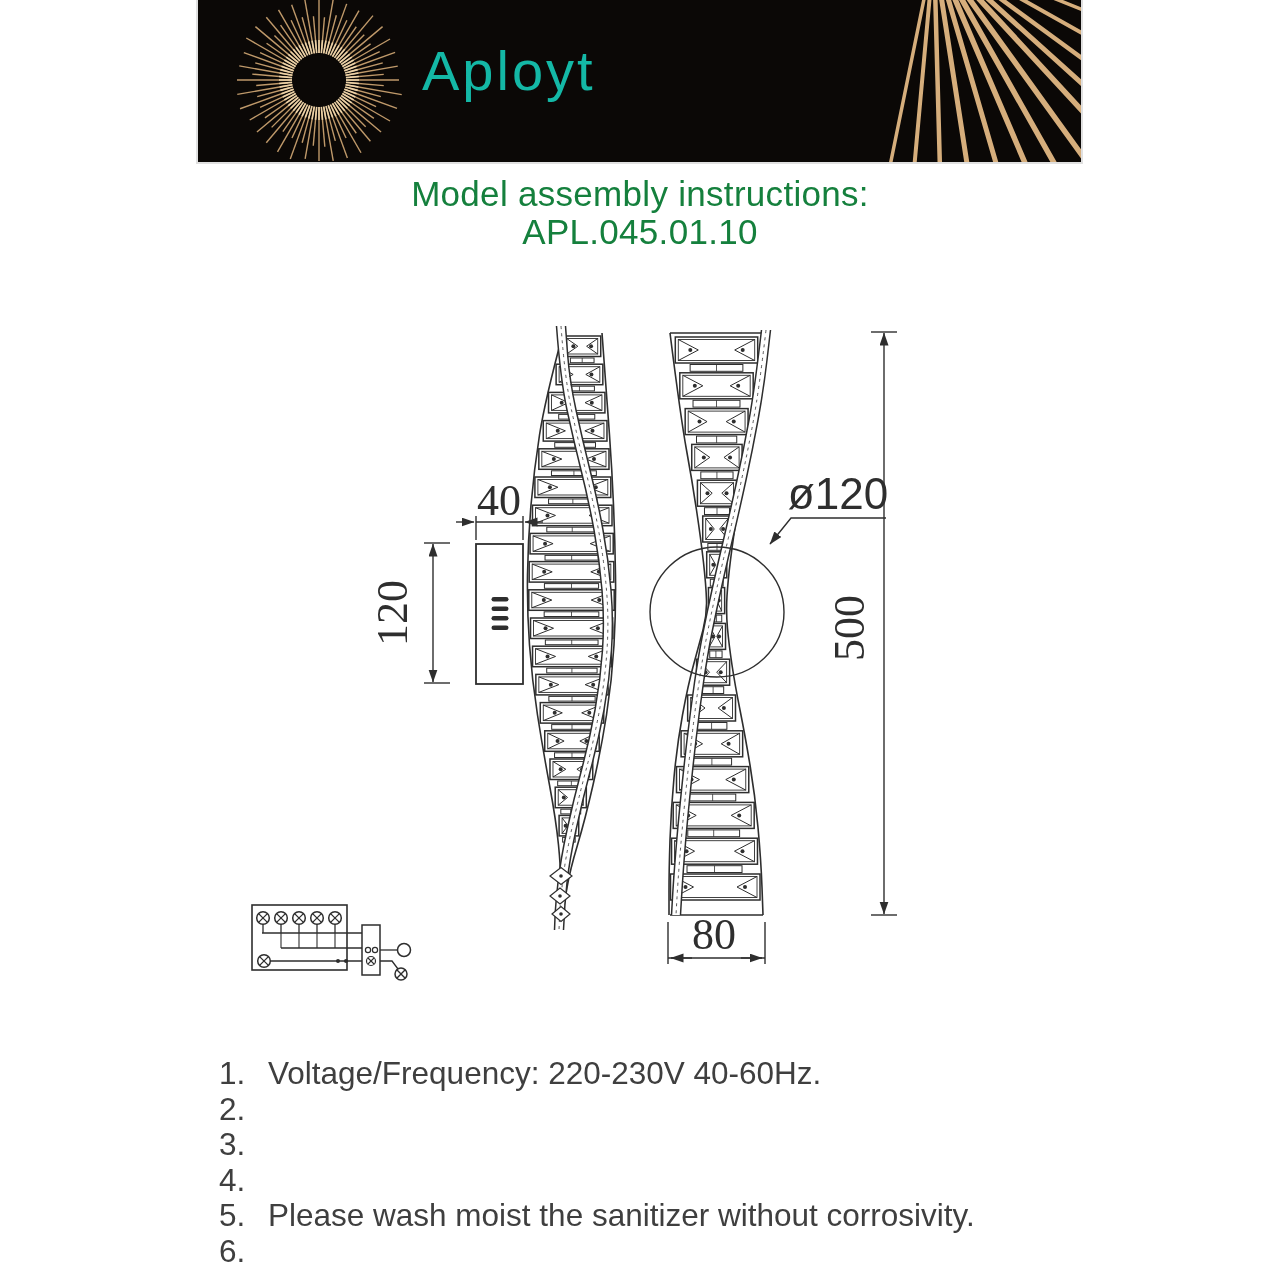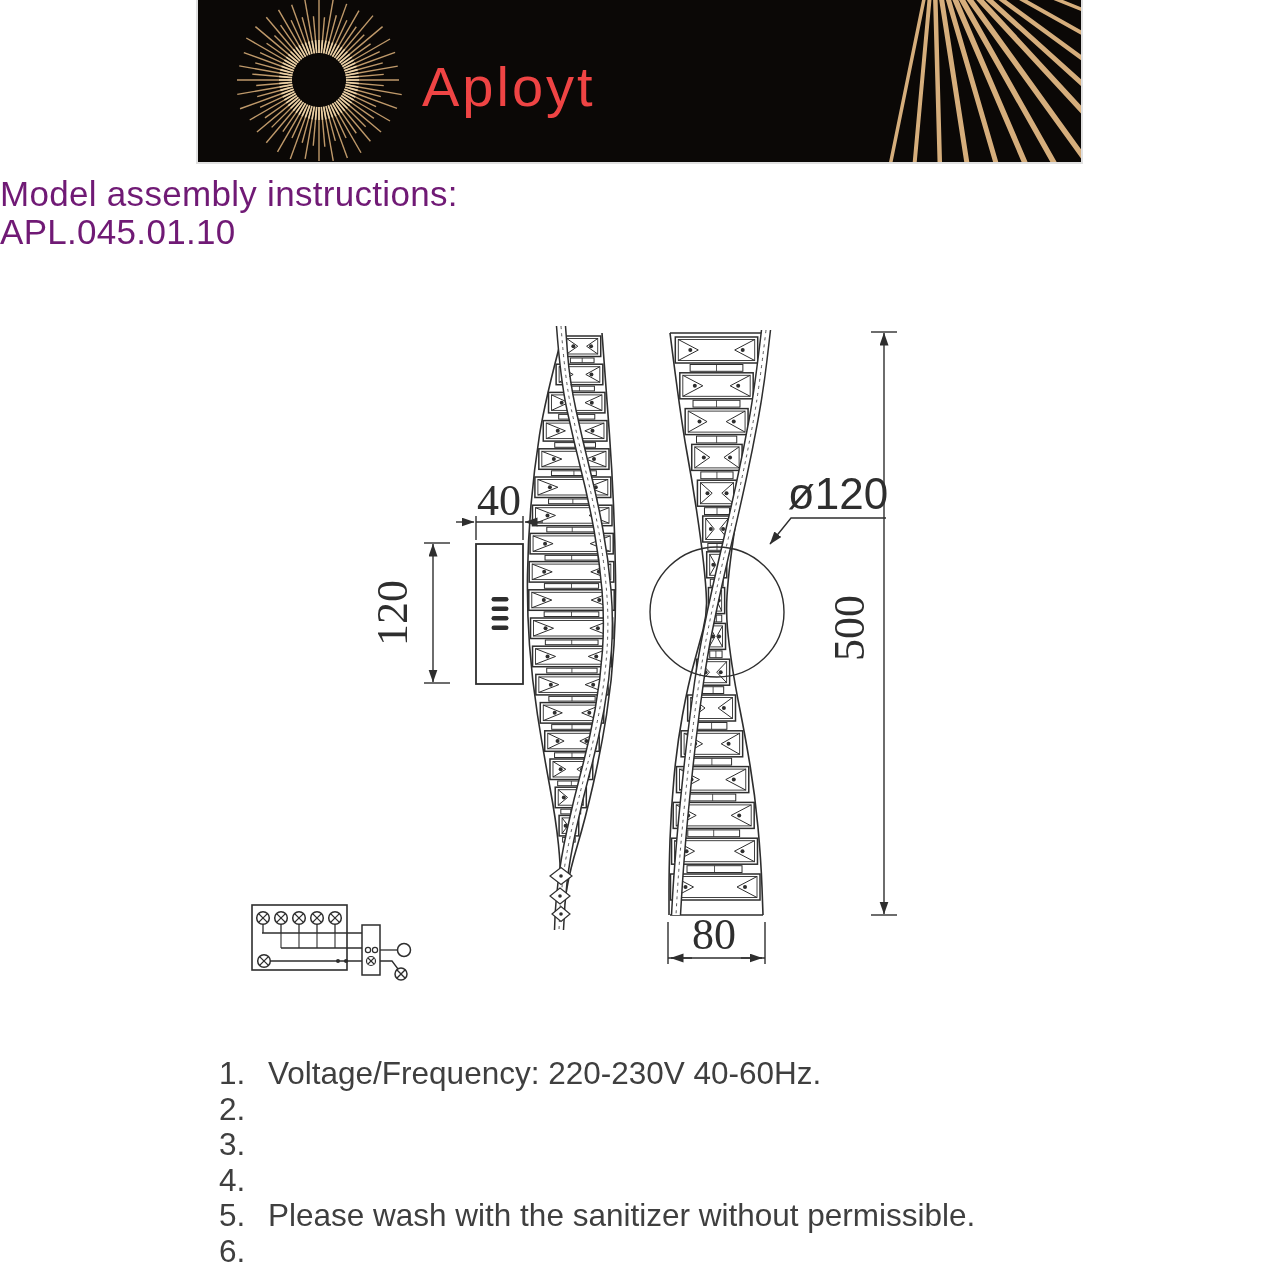--- a/index.html
+++ b/index.html
@@ -7,27 +7,27 @@
     width:1280px;height:1280px;position:relative;overflow:hidden;
     background:#ffffff;font-family:"Liberation Sans",sans-serif;
   }
   
   .banner{
     position:absolute;left:196px;top:0;width:887px;height:164px;
     background:#0b0806;border:2px solid #e0e0e0;border-top:none;box-sizing:border-box;
   }
   .banner svg{position:absolute;left:0;top:0;}
   .brand{
-    position:absolute;left:224px;top:88px;transform:translateY(-52%);
-    font-size:56px;letter-spacing:3px;color:#ef4444;font-weight:400;
+    position:absolute;left:224px;top:72px;transform:translateY(-52%);
+    font-size:56px;letter-spacing:3px;color:#14b8a6;font-weight:400;
   }
   
   .title{
-    position:absolute;top:175px;left:0;width:100%;
-    color:#701a75;font-size:35px;line-height:38px;letter-spacing:0.3px;
+    position:absolute;top:175px;left:0;width:100%;text-align:center;
+    color:#15803d;font-size:35px;line-height:38px;letter-spacing:0.3px;
   }
   
   .drawing{position:absolute;left:0;top:0;width:1280px;height:1280px;}
   text.dimS{font-family:"Liberation Serif",serif;font-size:44px;fill:#2e2e2e;}
   text.dimA{font-family:"Liberation Sans",sans-serif;font-size:44px;fill:#2e2e2e;}
   
   .list{
     position:absolute;left:219px;top:1056px;width:980px;
     color:#3f3f3f;font-size:31.5px;
   }
@@ -614,18 +614,18 @@
     <span class="num">2.</span>
   </div>
   <div class="row">
     <span class="num">3.</span>
   </div>
   <div class="row">
     <span class="num">4.</span>
   </div>
   <div class="row">
     <span class="num">5.</span>
-    <span>Please wash with the sanitizer without permissible.</span>
+    <span>Please wash moist the sanitizer without corrosivity.</span>
   </div>
   <div class="row">
     <span class="num">6.</span>
   </div>
 </div>
 
 </body></html>

